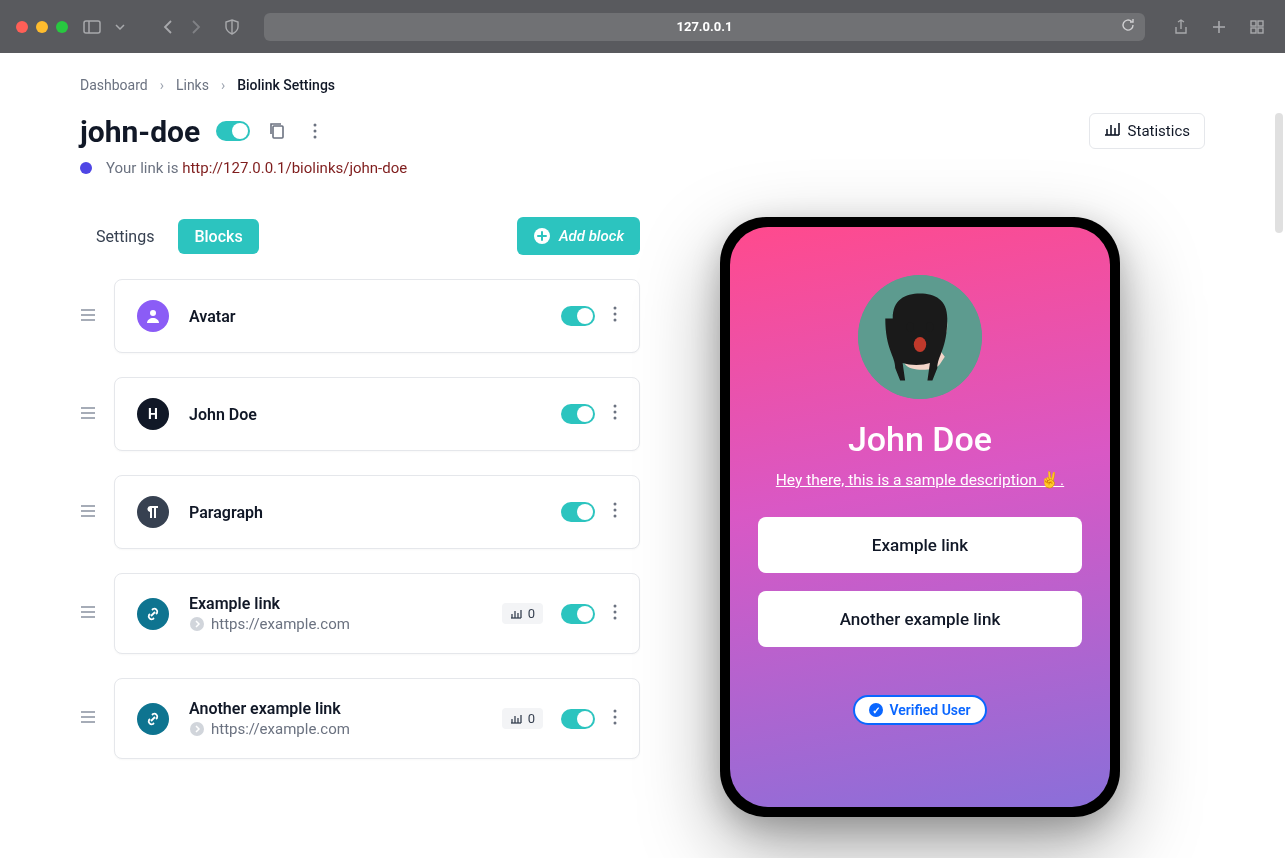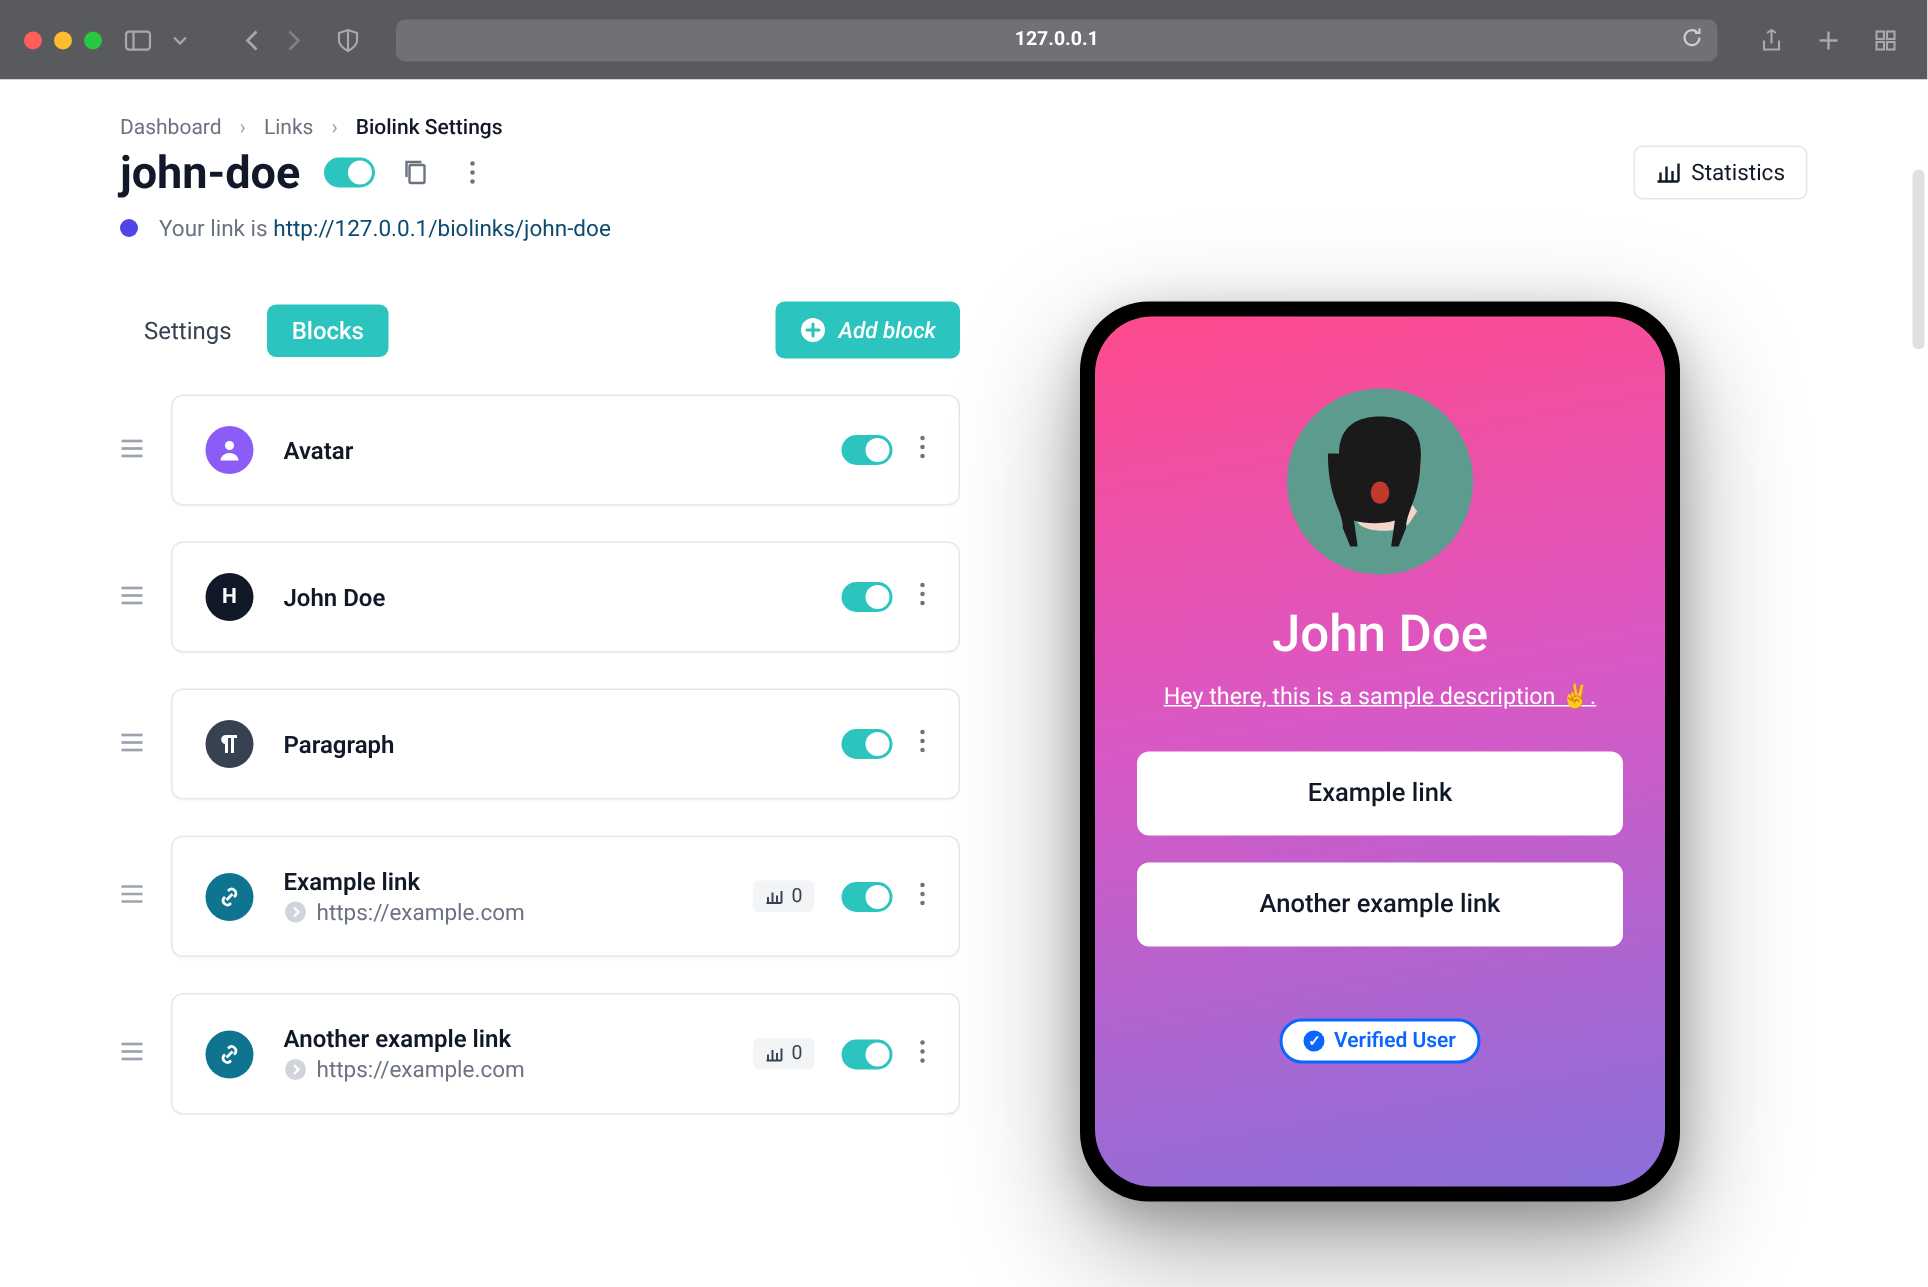--- a/index.html
+++ b/index.html
@@ -15,38 +15,38 @@
 .chrome-icon { color: #a8a9ac; display: flex; align-items: center; justify-content: center; width: 24px; height: 24px; }
 .chrome-group { display: flex; gap: 4px; align-items: center; }
 .url-bar { flex: 1; background: #707174; border-radius: 6px; height: 28px; display: flex; align-items: center; justify-content: center; color: #fff; font-size: 13px; position: relative; }
 .url-bar .refresh { position: absolute; right: 10px; color: #cfcfd1; }
 .chrome-right { display: flex; gap: 14px; align-items: center; margin-left: 12px; }
 
 
 .page { padding: 24px 80px; background: #fff; height: calc(858px - 53px); overflow: hidden; position: relative; }
 
 
-.breadcrumb { display: flex; align-items: center; gap: 12px; color: #6b7280; font-size: 14px; margin-bottom: 4px; }
+.breadcrumb { display: flex; align-items: center; gap: 12px; color: #6b7280; font-size: 14px; margin-bottom: 20px; }
 .breadcrumb a { color: #6b7280; text-decoration: none; }
 .breadcrumb .current { color: #111827; font-weight: 500; }
 .chev { color: #9ca3af; }
 
 
 .header-row { display: flex; align-items: center; justify-content: space-between; }
 .header-left { display: flex; align-items: center; gap: 16px; }
 .title { font-size: 30px; font-weight: 700; color: #111827; }
 .toggle { width: 34px; height: 20px; background: #2cc4bf; border-radius: 10px; position: relative; cursor: pointer; }
 .toggle::after { content: ""; position: absolute; right: 2px; top: 2px; width: 16px; height: 16px; background: #fff; border-radius: 50%; }
 .icon-btn { color: #6b7280; width: 22px; height: 22px; display: flex; align-items: center; justify-content: center; cursor: pointer; }
-.stats-btn { display: flex; align-items: center; gap: 8px; padding: 8px 14px; background: #fff; border: 1px solid #e5e7eb; border-radius: 6px; font-size: 15px; color: #111827; cursor: pointer; }
+.stats-btn { display: flex; gap: 8px; padding: 8px 14px; background: #fff; border: 1px solid #e5e7eb; border-radius: 6px; font-size: 15px; color: #111827; cursor: pointer; }
 
 
 .link-info { display: flex; align-items: center; gap: 14px; margin-top: 10px; color: #6b7280; font-size: 15px; }
 .status-dot { width: 12px; height: 12px; background: #4f46e5; border-radius: 50%; }
-.link-url { color: #0c4a6e; }
+.link-url { color: #7f1d1d; }
 
 
 .cols { display: flex; gap: 40px; margin-top: 40px; }
 .left-col { flex: 0 0 560px; }
 .right-col { flex: 1; display: flex; justify-content: flex-start; padding-left: 40px; }
 
 
 .tabs-row { display: flex; align-items: center; justify-content: space-between; margin-bottom: 24px; }
 .tabs { display: flex; gap: 8px; align-items: center; }
 .tab { padding: 8px 16px; font-size: 16px; color: #374151; cursor: pointer; border-radius: 6px; }

